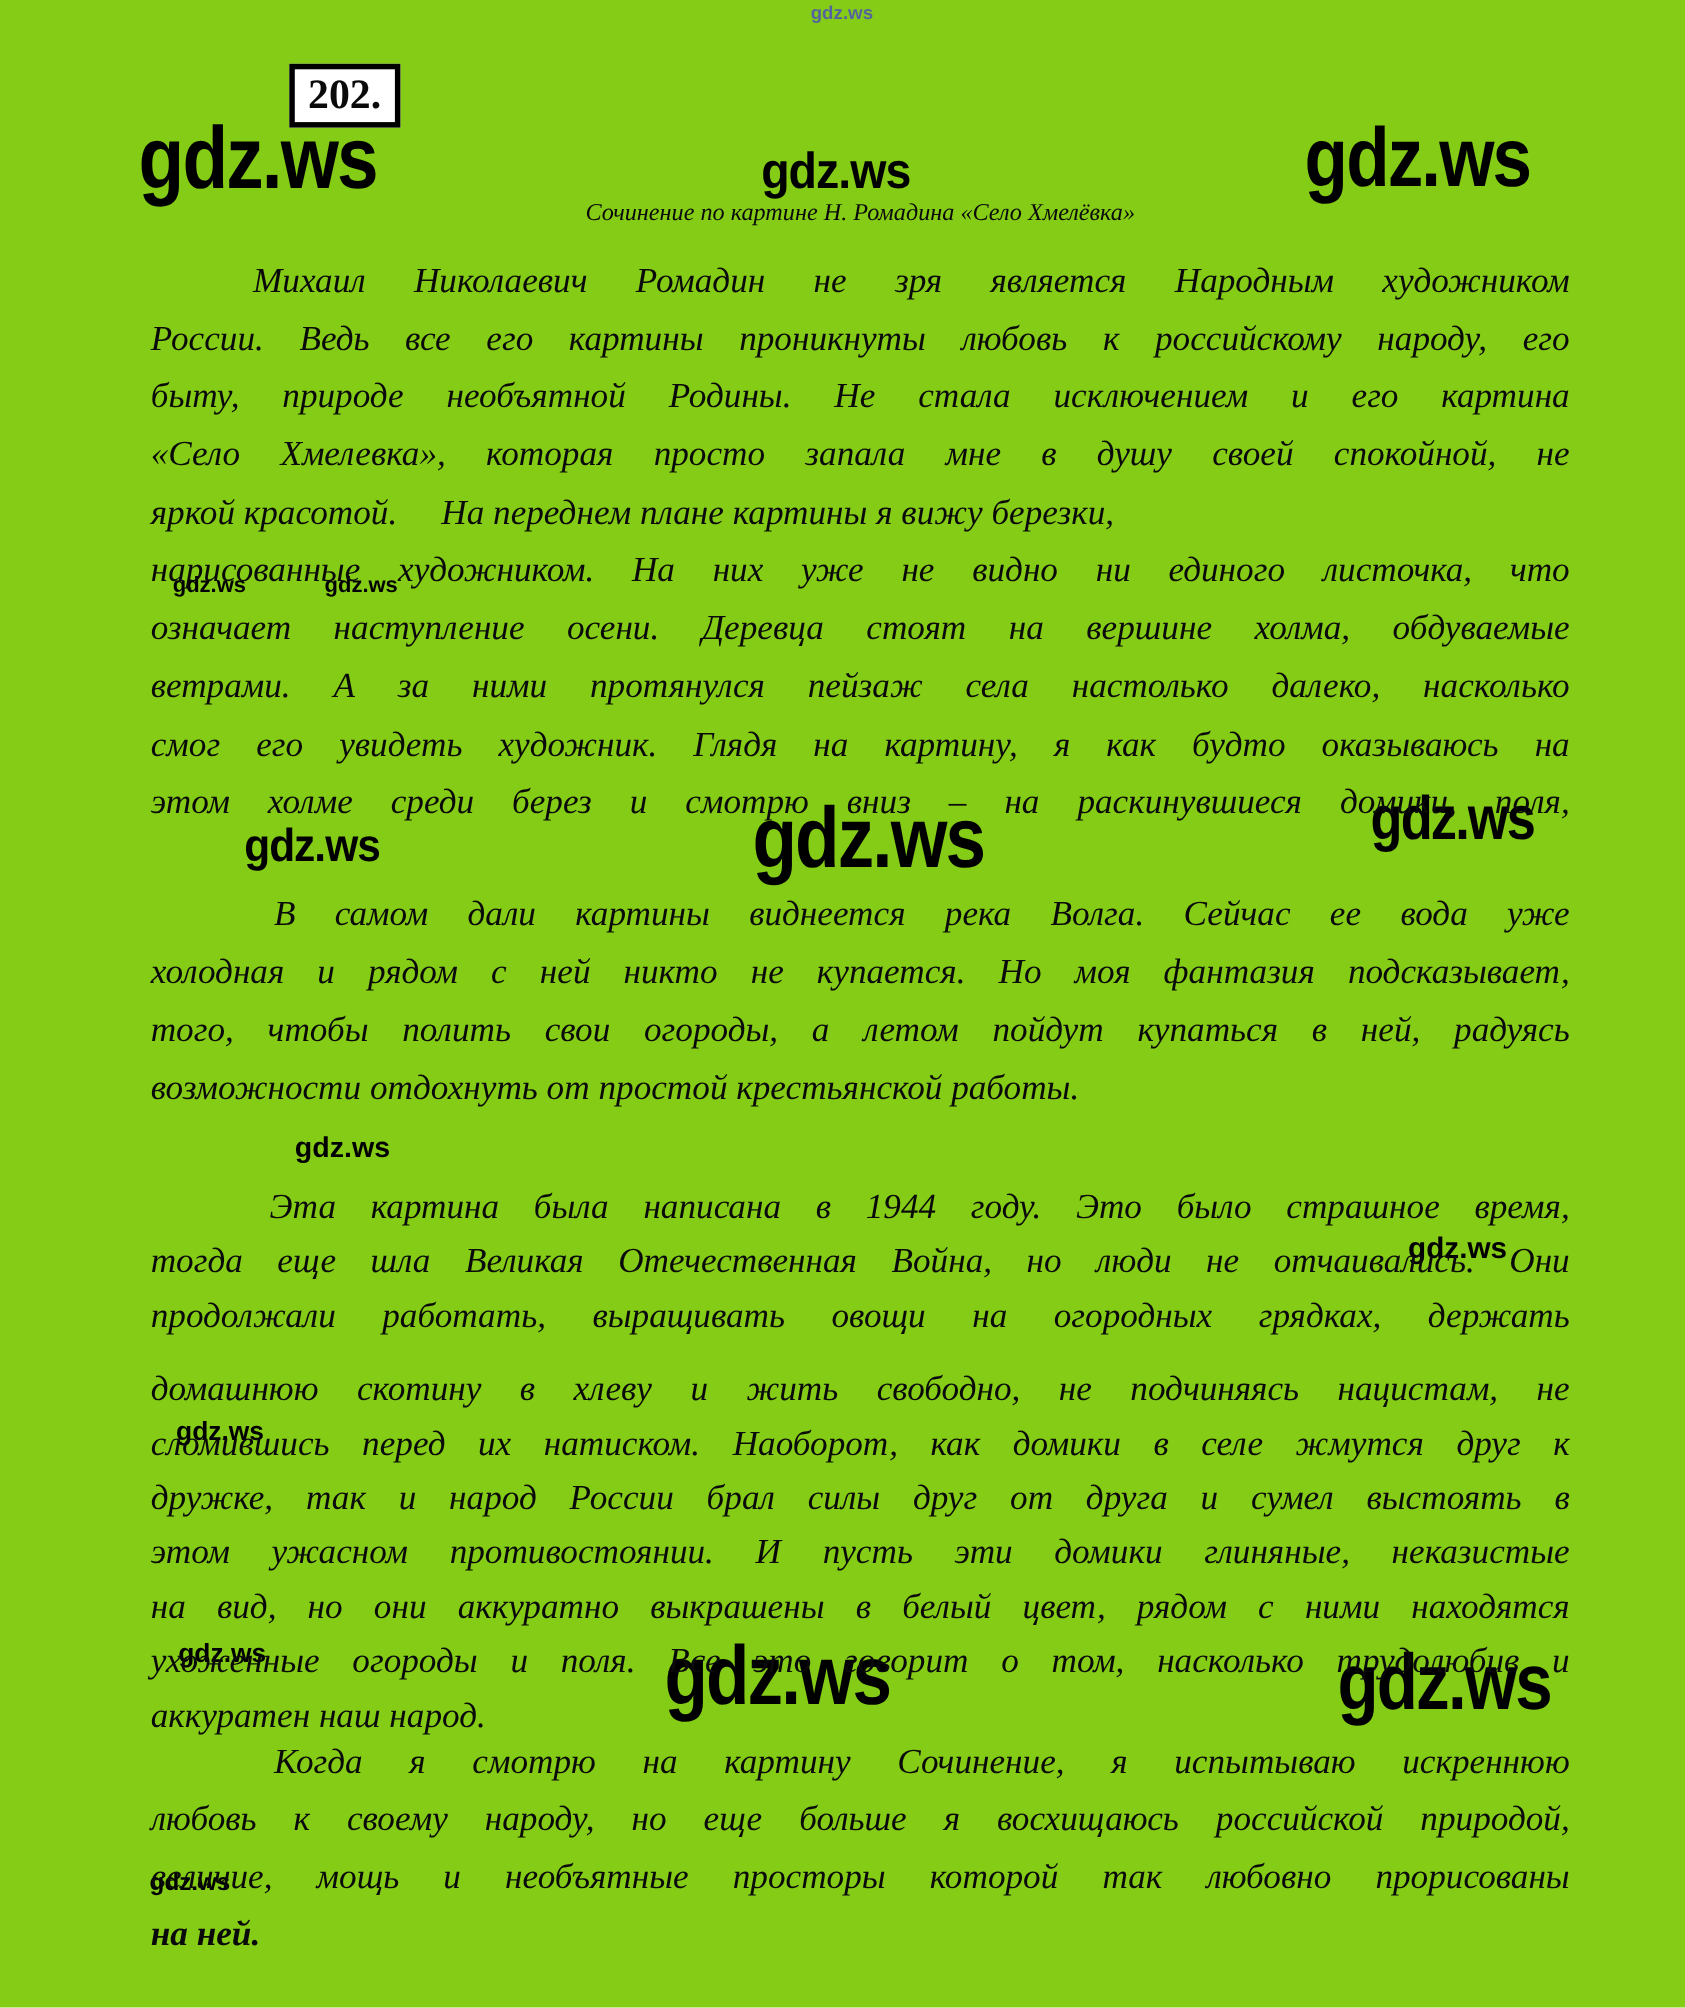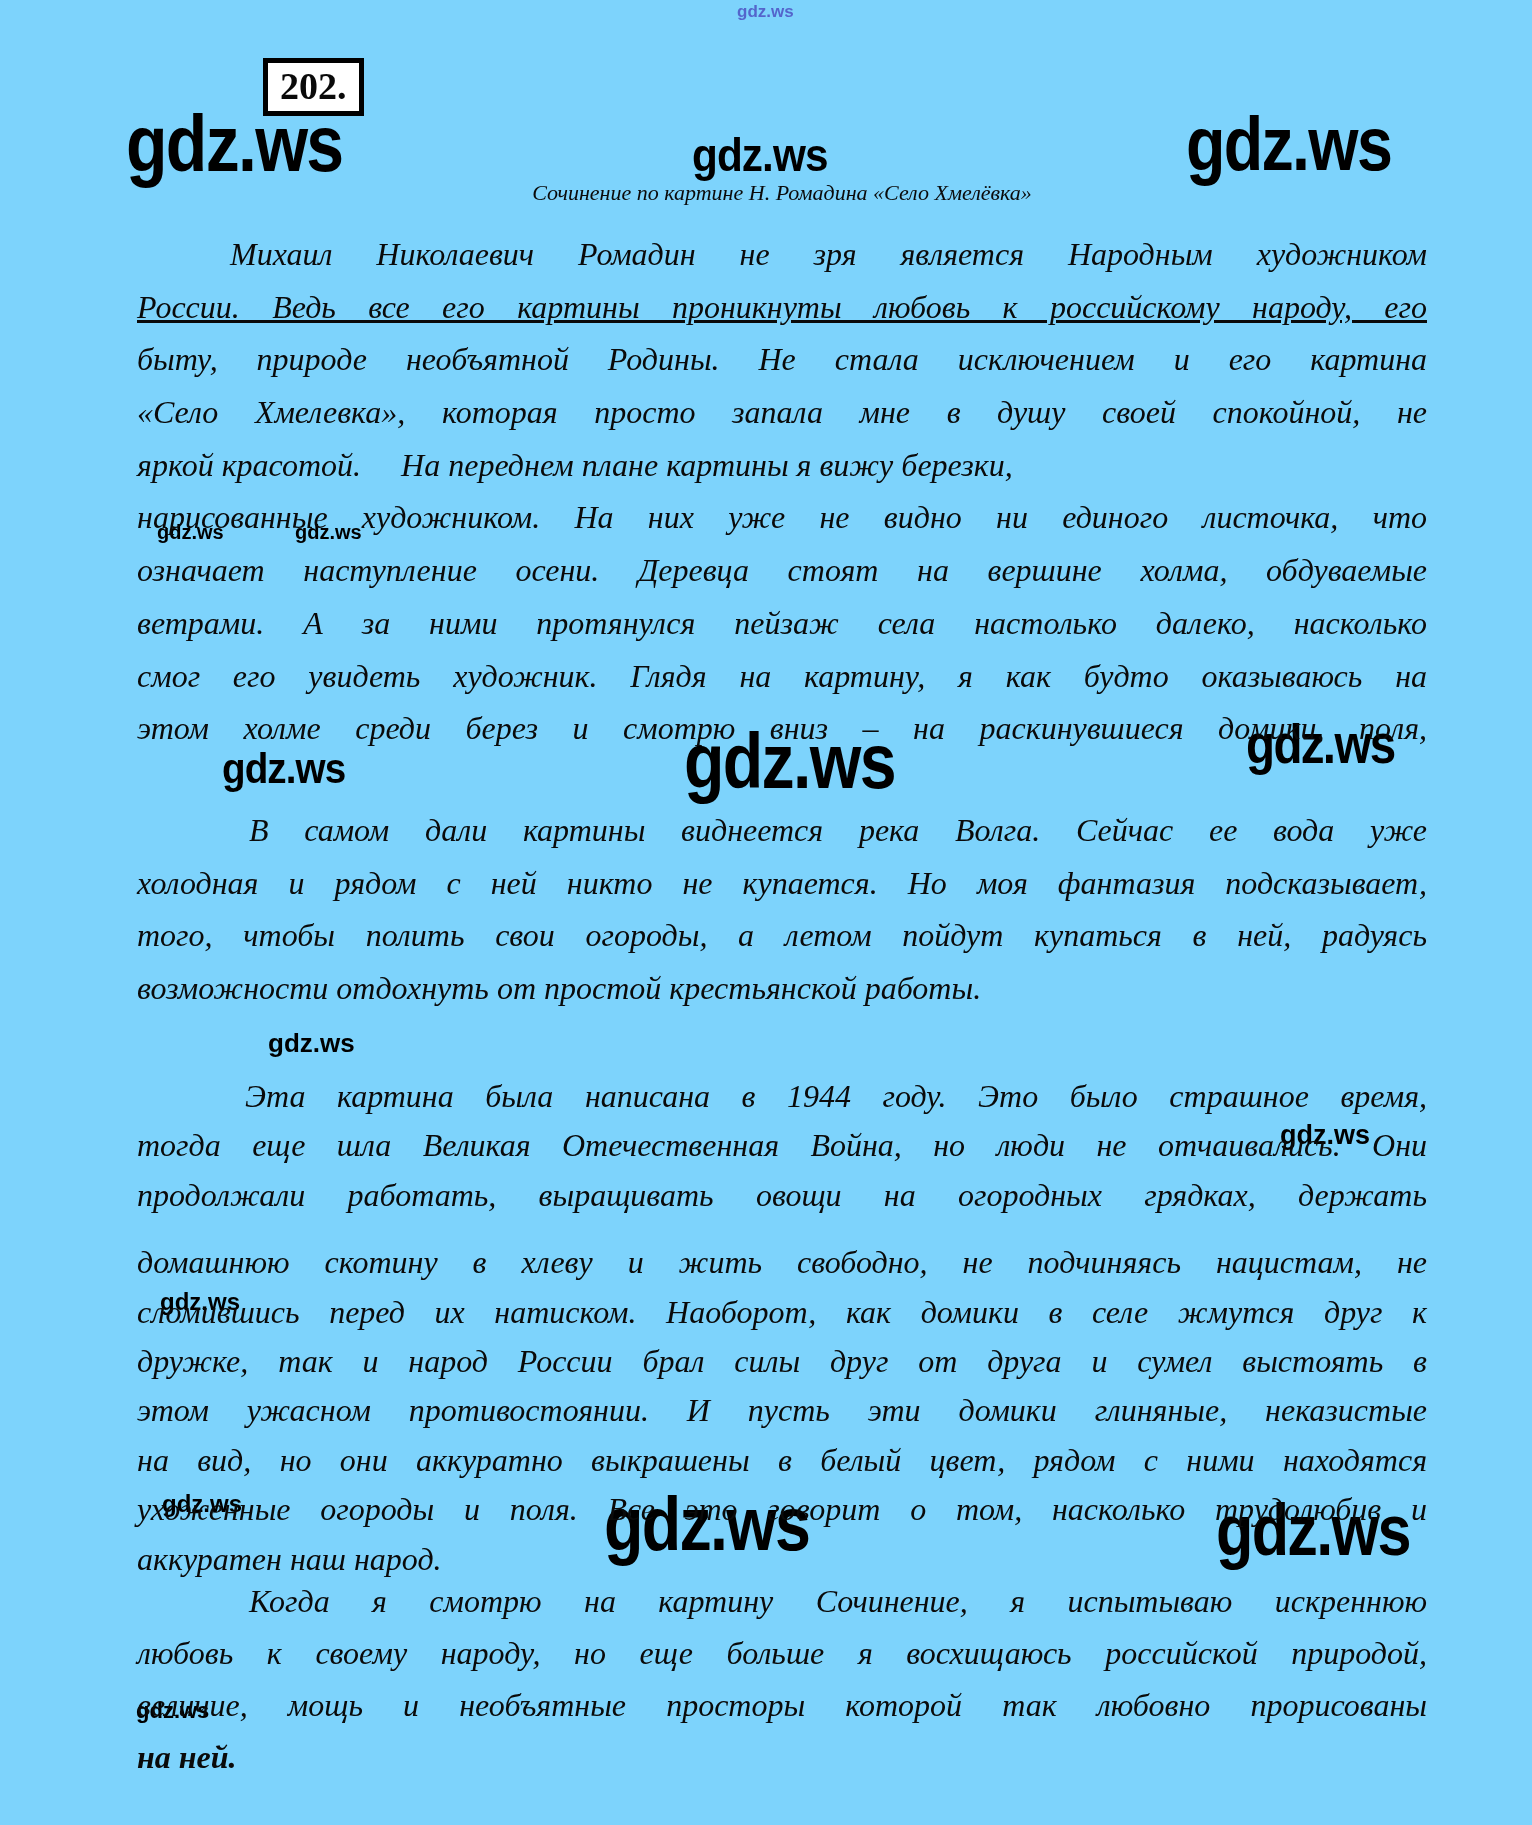--- a/index.html
+++ b/index.html
@@ -1,19 +1,19 @@
 <!DOCTYPE html>
 <html><head>
 <meta charset="utf-8">
 <style>
   html,body{margin:0;padding:0;background:#ffffff;}
   .page{
     position:relative;
     width:1532px;height:1825px;
-    background:#7dd3fc;
+    background:#84cc16;
     overflow:hidden;
     font-family:"Liberation Serif", serif;
     color:#0a0a0a;
   }
   
   .ex-box{
     position:absolute;left:263px;top:58px;
     border:5px solid #000;
     background:#fff;
     padding:1px 12px 3px 12px;
@@ -77,21 +77,21 @@
 
   <div class="ex-box">
     <span>202.</span>
   </div>
 
   <div class="title">Сочинение по картине Н. Ромадина «Село Хмелёвка»</div>
 
   <div id="essay">
       <div class="para" style="top: 228px; line-height: 52.7px;">
         <div class="line" style="height: 52.7px; text-indent: 93px;">Михаил Николаевич Ромадин не зря является Народным художником</div>
-        <div class="line" style="height: 52.7px; text-decoration: underline;">России. Ведь все его картины проникнуты любовь к российскому народу, его</div>
+        <div class="line" style="height: 52.7px;">России. Ведь все его картины проникнуты любовь к российскому народу, его</div>
         <div class="line" style="height: 52.7px;">быту, природе необъятной Родины. Не стала исключением и его картина</div>
         <div class="line" style="height: 52.7px;">«Село Хмелевка», которая просто запала мне в душу своей спокойной, не</div>
         <div class="line nojust" style="height: 52.7px;">яркой красотой.&nbsp;&nbsp;&nbsp;&nbsp; На переднем плане картины я вижу березки,</div>
         <div class="line" style="height: 52.7px;">нарисованные художником. На них уже не видно ни единого листочка, что</div>
         <div class="line" style="height: 52.7px;">означает наступление осени. Деревца стоят на вершине холма, обдуваемые</div>
         <div class="line" style="height: 52.7px;">ветрами. А за ними протянулся пейзаж села настолько далеко, насколько</div>
         <div class="line" style="height: 52.7px;">смог его увидеть художник. Глядя на картину, я как будто оказываюсь на</div>
         <div class="line" style="height: 52.7px;">этом холме среди берез и смотрю вниз – на раскинувшиеся домики, поля,</div>
       </div>
       <div class="para" style="top: 804px; line-height: 52.5px;">

